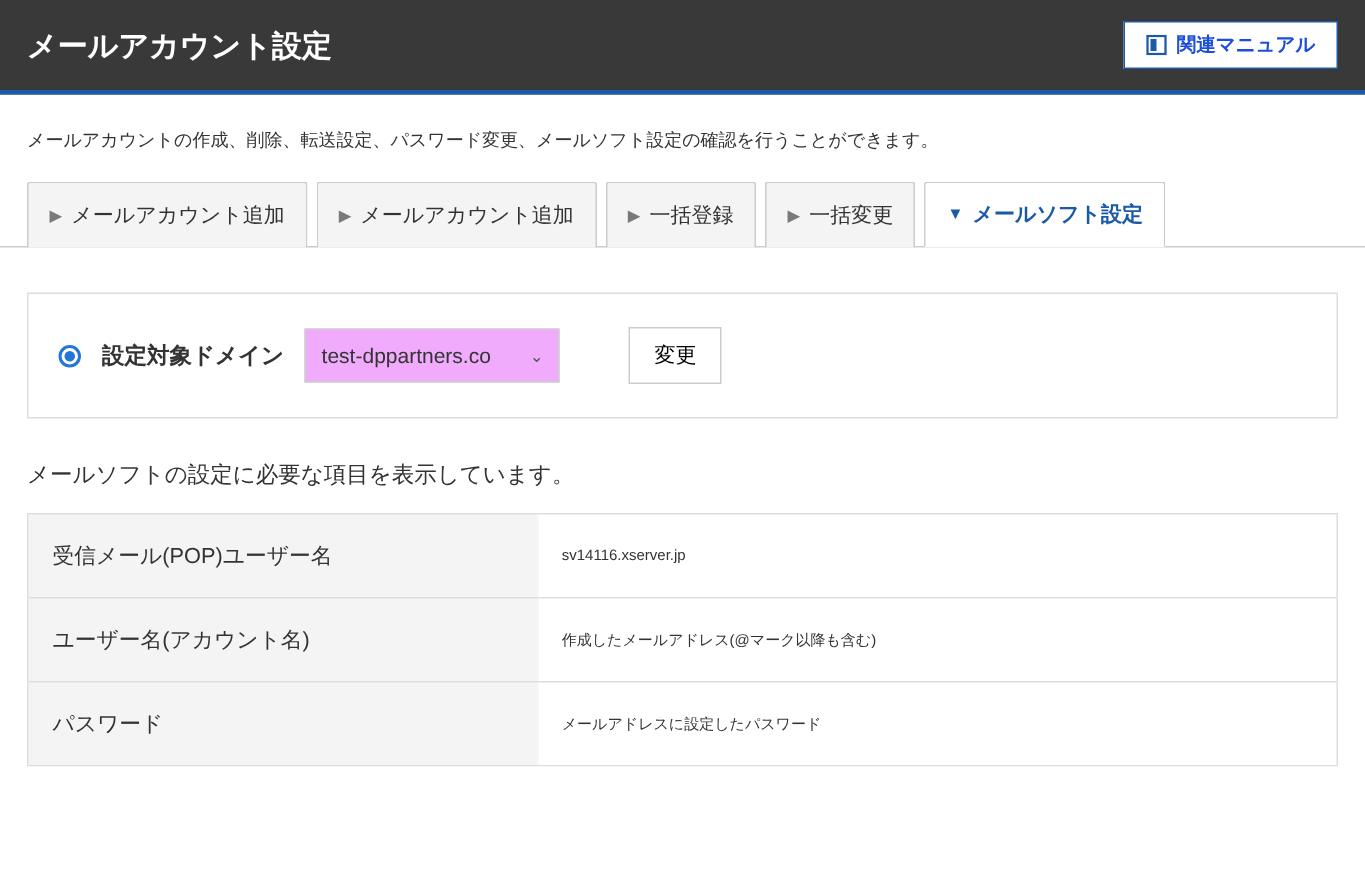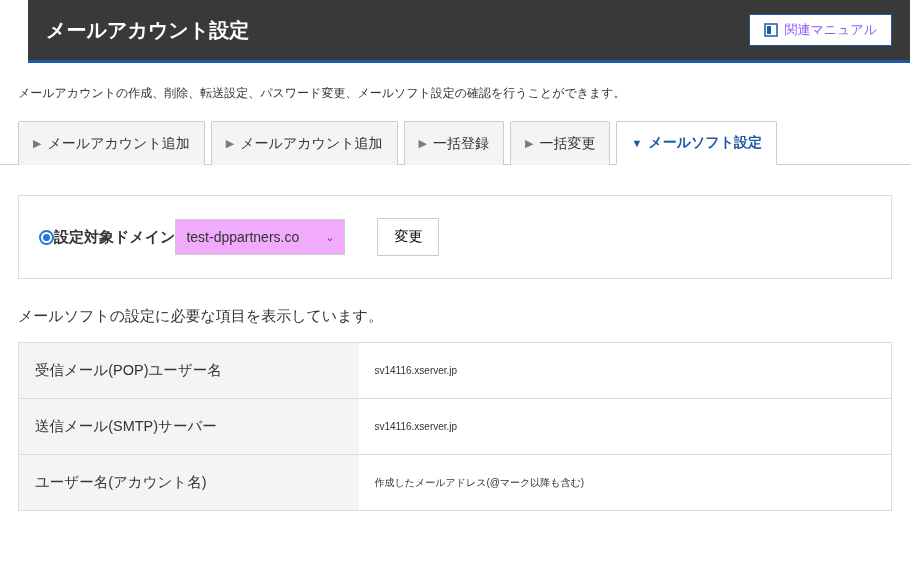--- a/index.html
+++ b/index.html
@@ -10,32 +10,31 @@
     background: #fff;
     width: 910px;
   }
   .header-bar {
     background: #393939;
     display: flex;
     align-items: center;
     justify-content: space-between;
     padding: 14px 18px;
     border-bottom: 3px solid #1b5aa6;
-    margin-left: 28px;
   }
   .header-title {
     color: #fff;
     font-size: 20px;
     font-weight: bold;
   }
   .manual-btn {
     background: #fff;
     border: 1px solid #1b5aa6;
-    color: #8b5cf6;
-    font-weight: normal;
+    color: #1d4ed8;
+    font-weight: bold;
     padding: 6px 14px;
     display: inline-flex;
     align-items: center;
     gap: 6px;
     cursor: pointer;
     font-size: 13px;
   }
   .manual-btn svg { display: block; }
   .description {
     padding: 22px 18px 18px 18px;
@@ -70,20 +69,21 @@
     color: #1b5aa6;
     font-weight: bold;
   }
   .tab.active .chev { color: #1b5aa6; }
   .domain-box {
     margin: 30px 18px 0 18px;
     border: 1px solid #ddd;
     padding: 22px 20px;
     display: flex;
     align-items: center;
+    gap: 14px;
   }
   .radio-dot {
     width: 15px; height: 15px;
     border: 2px solid #2176d6;
     border-radius: 50%;
     display: inline-flex;
     align-items: center;
     justify-content: center;
   }
   .radio-dot::after {
@@ -191,21 +191,21 @@
 
 <div class="subdesc">メールソフトの設定に必要な項目を表示しています。</div>
 
 <table class="settings-table">
   <tbody>
       <tr>
     <th>受信メール(POP)ユーザー名</th>
     <td>sv14116.xserver.jp</td>
   </tr>
   <tr>
-    <th>送信メール(SMTP)サーバー</th>
-    <td>sv14116.xserver.jp</td>
-  </tr>
-  <tr>
     <th>ユーザー名(アカウント名)</th>
     <td>作成したメールアドレス(@マーク以降も含む)</td>
   </tr>
+  <tr>
+    <th>パスワード</th>
+    <td>メールアドレスに設定したパスワード</td>
+  </tr>
 </tbody>
   </table>
 
 </body></html>

